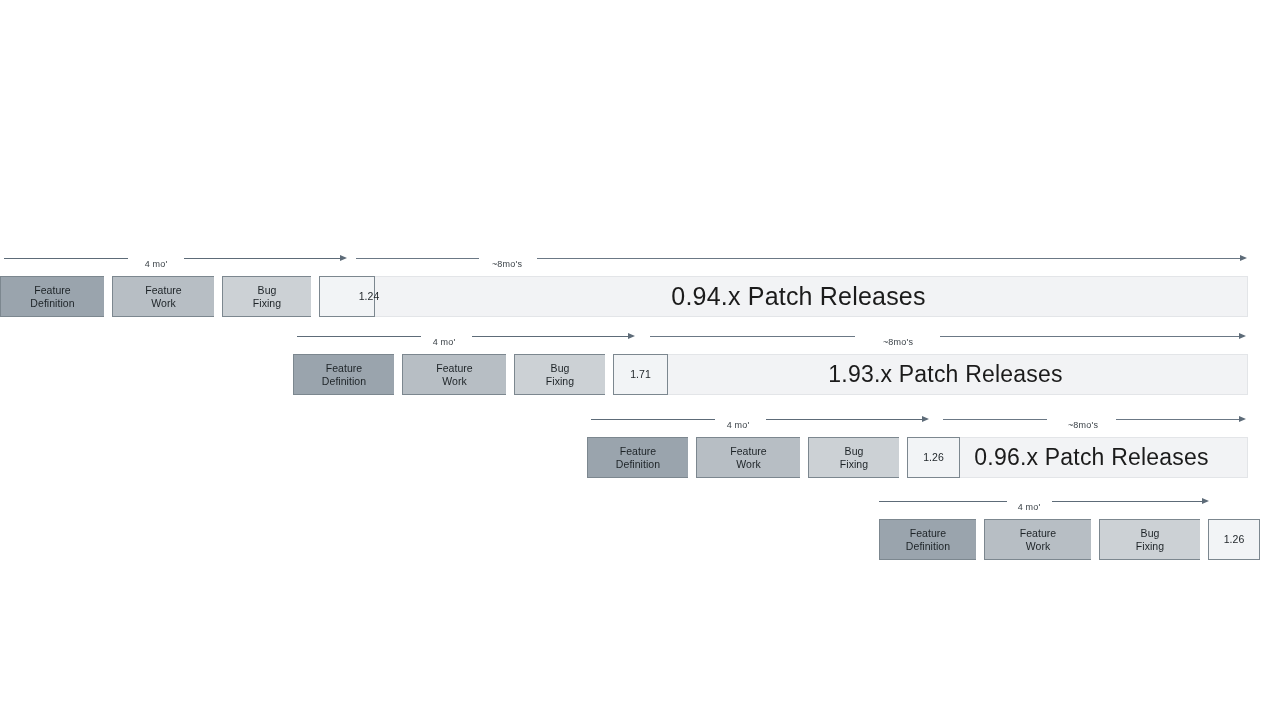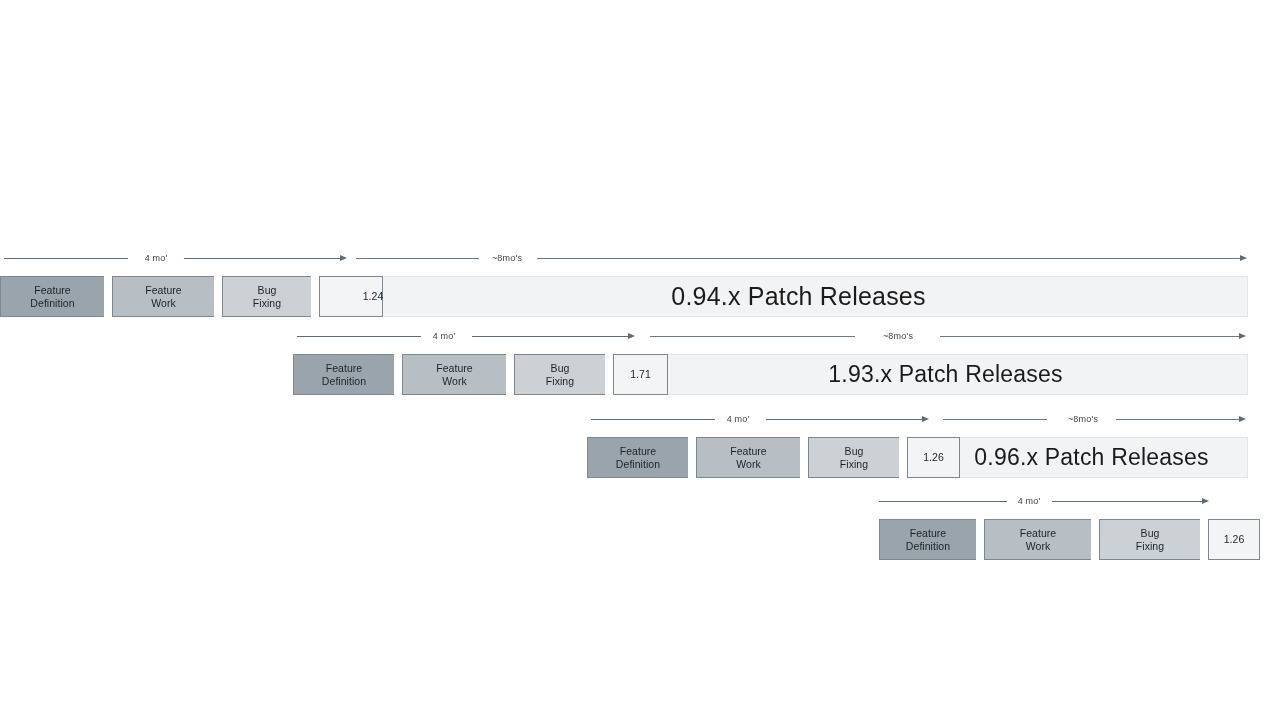--- a/index.html
+++ b/index.html
@@ -79,21 +79,21 @@
   .rail .head {
     position: absolute;
     top: 2.5px;
     width: 0; height: 0;
     border-top: 3.5px solid transparent;
     border-bottom: 3.5px solid transparent;
     border-left: 7px solid #5d6b78;
   }
   .rail .dur {
     position: absolute;
-    top: 1px;
+    top: 7px;
     transform: translateX(-50%);
     font-size: 9px;
     color: #3b4248;
     white-space: nowrap;
     letter-spacing: .2px;
   }
 </style>
 </head>
 <body>
 
@@ -131,21 +131,21 @@
           <span>Feature</span>
           <span>Work</span>
         </div>
       </div>
       <div class="phase bug" style="width:89px;">
         <div>
           <span>Bug</span>
           <span>Fixing</span>
         </div>
       </div>
-      <div class="phase ver" style="width:64px;padding-left:44px;">
+      <div class="phase ver" style="width:56px;padding-left:44px;">
         <span>1.24</span>
       </div>
     </div>
   </div>
 
   <div class="row">
 
     <div class="patch-band" style="left:644px; top:354px; width:604px; height:41px;">
       <span class="patch-band-label" style="font-size:23px;">1.93.x Patch Releases</span>
     </div>

